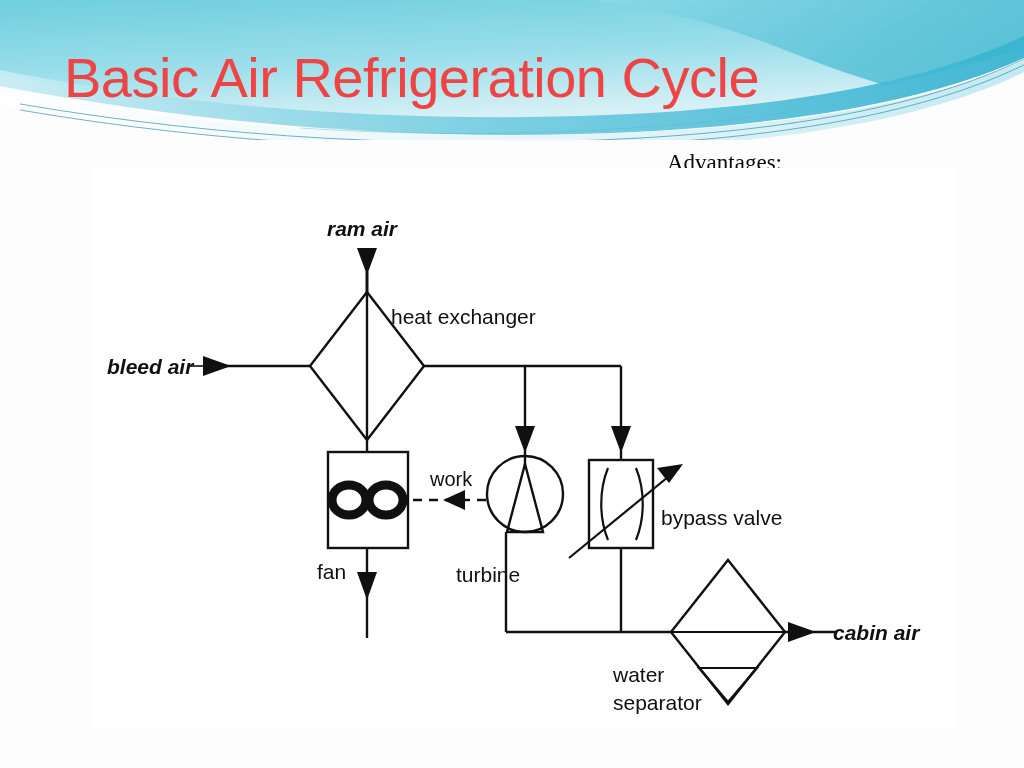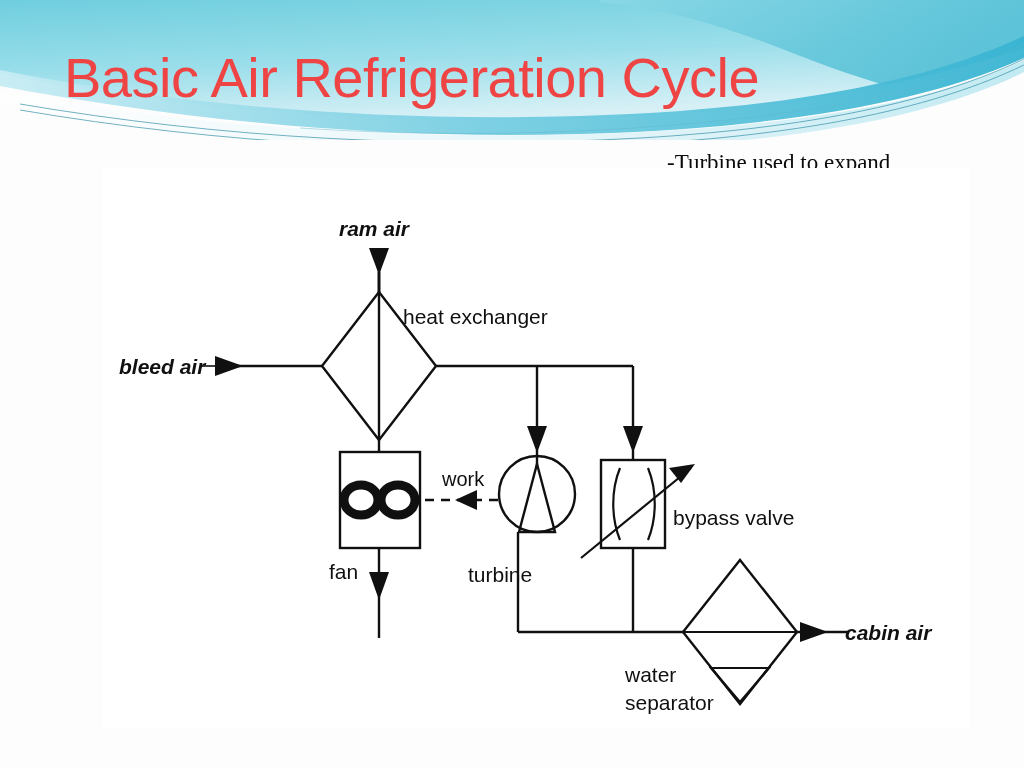--- a/index.html
+++ b/index.html
@@ -59,21 +59,21 @@
     font-family: "Liberation Serif", serif;
     font-size: 23px;
     line-height: 30.5px;
     color: #0a0a0a;
   }
   .advantages .ln { display: block; white-space: nowrap; }
 
   
   .diagram-area {
     position: absolute;
-    left: 103px;
+    left: 91px;
     top: 168px;
     width: 867px;
     height: 560px;
     background: #ffffff;
   }
   .diagram-area svg { display: block; }
 
   .dg-label {
     font-family: "Liberation Sans", sans-serif;
     fill: #101010;
@@ -143,20 +143,21 @@
       </g>
       <g fill="none" stroke="#5fb7cc" stroke-width="0.8" opacity="0.6">
         <path d="M300,128 C480,140 660,132 820,108 C920,92 990,66 1030,40"></path>
       </g>
     </svg>
   </div>
 
   <div class="slide-title">Basic Air Refrigeration Cycle</div>
 
   <div class="advantages">
+    <span class="ln">Advantages:</span>
     <span class="ln">-Turbine used to expand</span>
     <span class="ln">and regulate pressure for</span>
     <span class="ln">cabin</span>
     <span class="ln">-Kinetic energy created</span>
     <span class="ln">from turbine harnessed</span>
     <span class="ln">and used to rotate fan</span>
     <span class="ln">which drives the ram air</span>
     <span class="ln">through the heat</span>
     <span class="ln">exchanger</span>
   </div>

